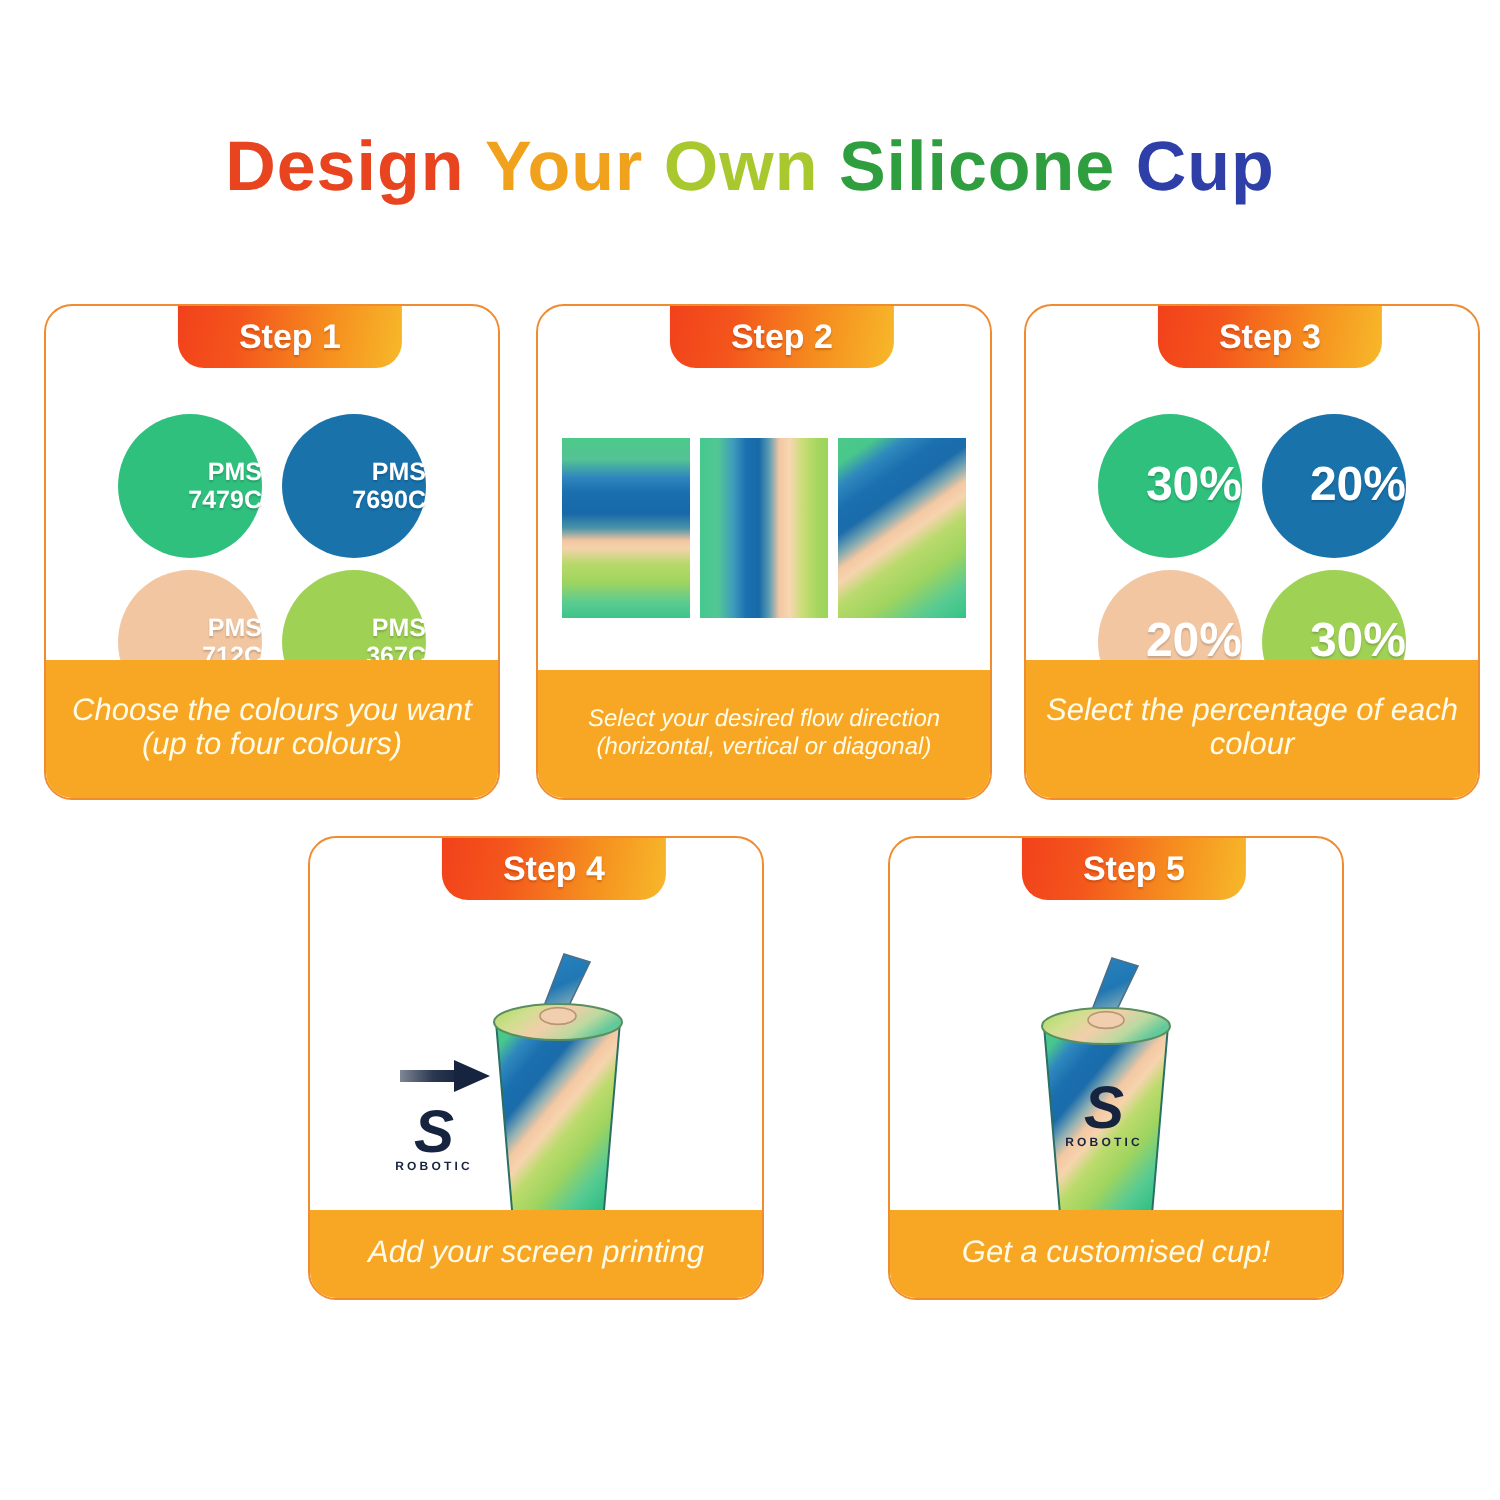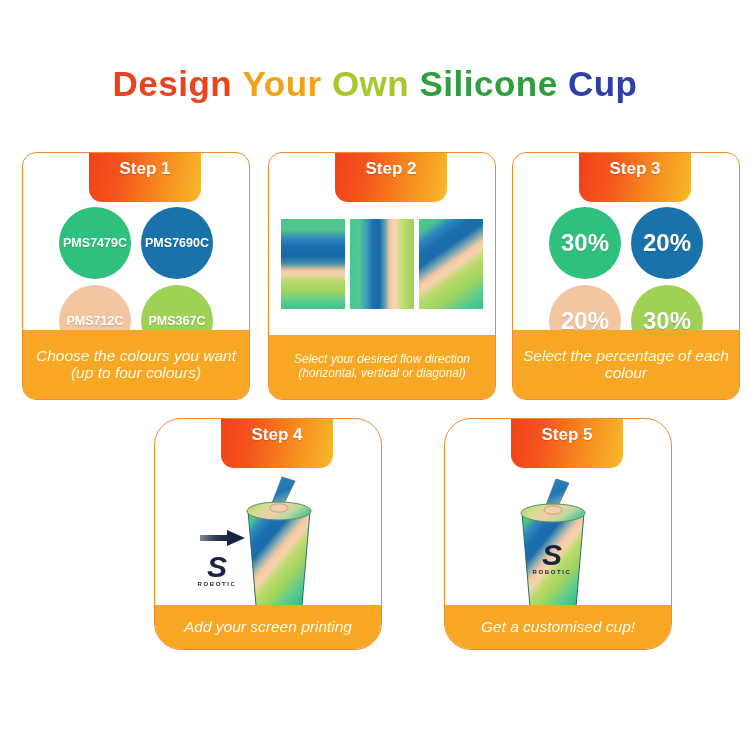--- a/index.html
+++ b/index.html
@@ -37,32 +37,32 @@
     position: absolute;
     background: #ffffff;
     border: 1.6px solid #f08b30;
     border-radius: 14px;
     overflow: hidden;
   }
   .card-row1 { top: 152px; width: 228px; height: 248px; }
   .card-1 { left: 22px; }
   .card-2 { left: 268px; }
   .card-3 { left: 512px; }
-  .card-row2 { top: 418px; width: 228px; height: 232px; border-radius: 27px; }
+  .card-row2 { top: 418px; width: 228px; height: 232px; }
   .card-4 { left: 154px; }
   .card-5 { left: 396px; margin-left: 48px; }
 
   
   .step-badge {
     position: absolute;
     top: 0;
     left: 50%;
     transform: translateX(-42%);
     min-width: 112px;
-    padding: 6px 22px 23px 22px;
+    padding: 6px 22px 5px 22px;
     background: linear-gradient(100deg, #f2411b 0%, #f4551c 28%, #f6901f 68%, #f7b92a 100%);
     border-bottom-left-radius: 13px;
     border-bottom-right-radius: 13px;
     color: #ffffff;
     font-size: 17px;
     font-weight: bold;
     text-align: center;
     text-shadow: 0 1px 1px rgba(140,50,0,0.35);
     white-space: nowrap;
   }
@@ -98,21 +98,22 @@
     display: grid;
     grid-template-columns: 72px 72px;
     grid-template-rows: 72px 72px;
     gap: 6px 10px;
     justify-content: center;
     margin-top: 14px;
   }
   .swatch {
     border-radius: 50%;
     display: flex;
-    align-items: center;
+    flex-direction: column;
+    align-items: flex-end;
     justify-content: center;
     color: #ffffff;
     font-weight: bold;
     font-size: 12.5px;
     line-height: 1.15;
     text-shadow: 0 1px 1px rgba(0,0,0,0.18);
   }
   .swatch.pct { font-size: 24px; }
 
   

